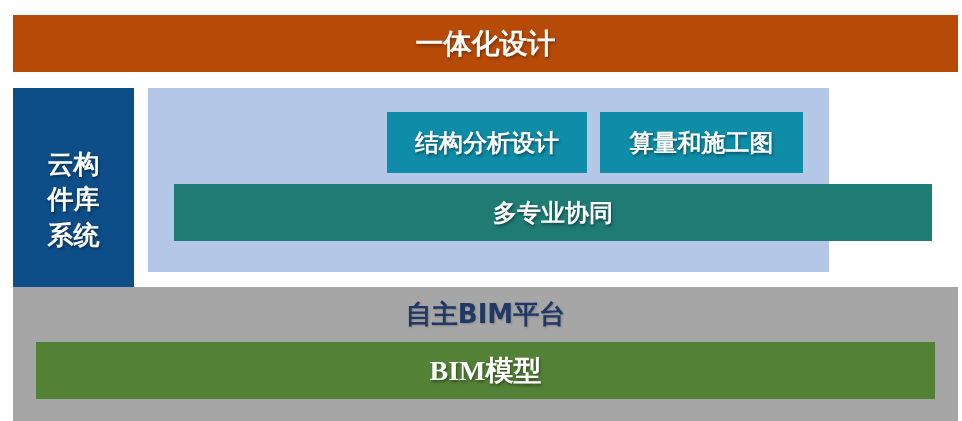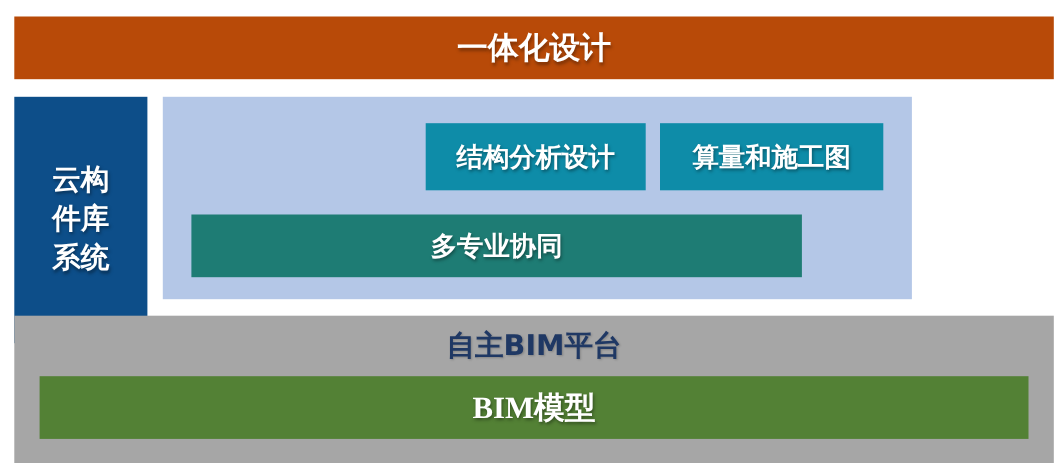--- a/index.html
+++ b/index.html
@@ -50,21 +50,21 @@
     position: absolute; top: 24px; height: 61px;
     background: var(--teal-box-bg);
     color: var(--white-text); font-size: 24px; font-weight: bold;
     text-shadow: 1px 2px 3px rgba(0,0,0,0.4);
   }
   .module-box.m1 { left: 26px;  width: 200px; }
   .module-box.m2 { left: 239px; width: 200px; }
   .module-box.m3 { left: 452px; width: 203px; }
 
   .wide-box {
-    position: absolute; left: 26px; top: 107px; width: 555px; height: 57px;
+    position: absolute; left: 26px; top: 96px; width: 758px; height: 57px;
     background: var(--wide-box-bg);
     color: var(--white-text); font-size: 24px; font-weight: bold;
     text-shadow: 1px 2px 3px rgba(0,0,0,0.4);
   }
 
   .bottom-band {
     position: absolute; left: 9px; top: 283px; width: 945px; height: 166px;
     background: var(--bottom-bg);
   }
   .platform-title {

